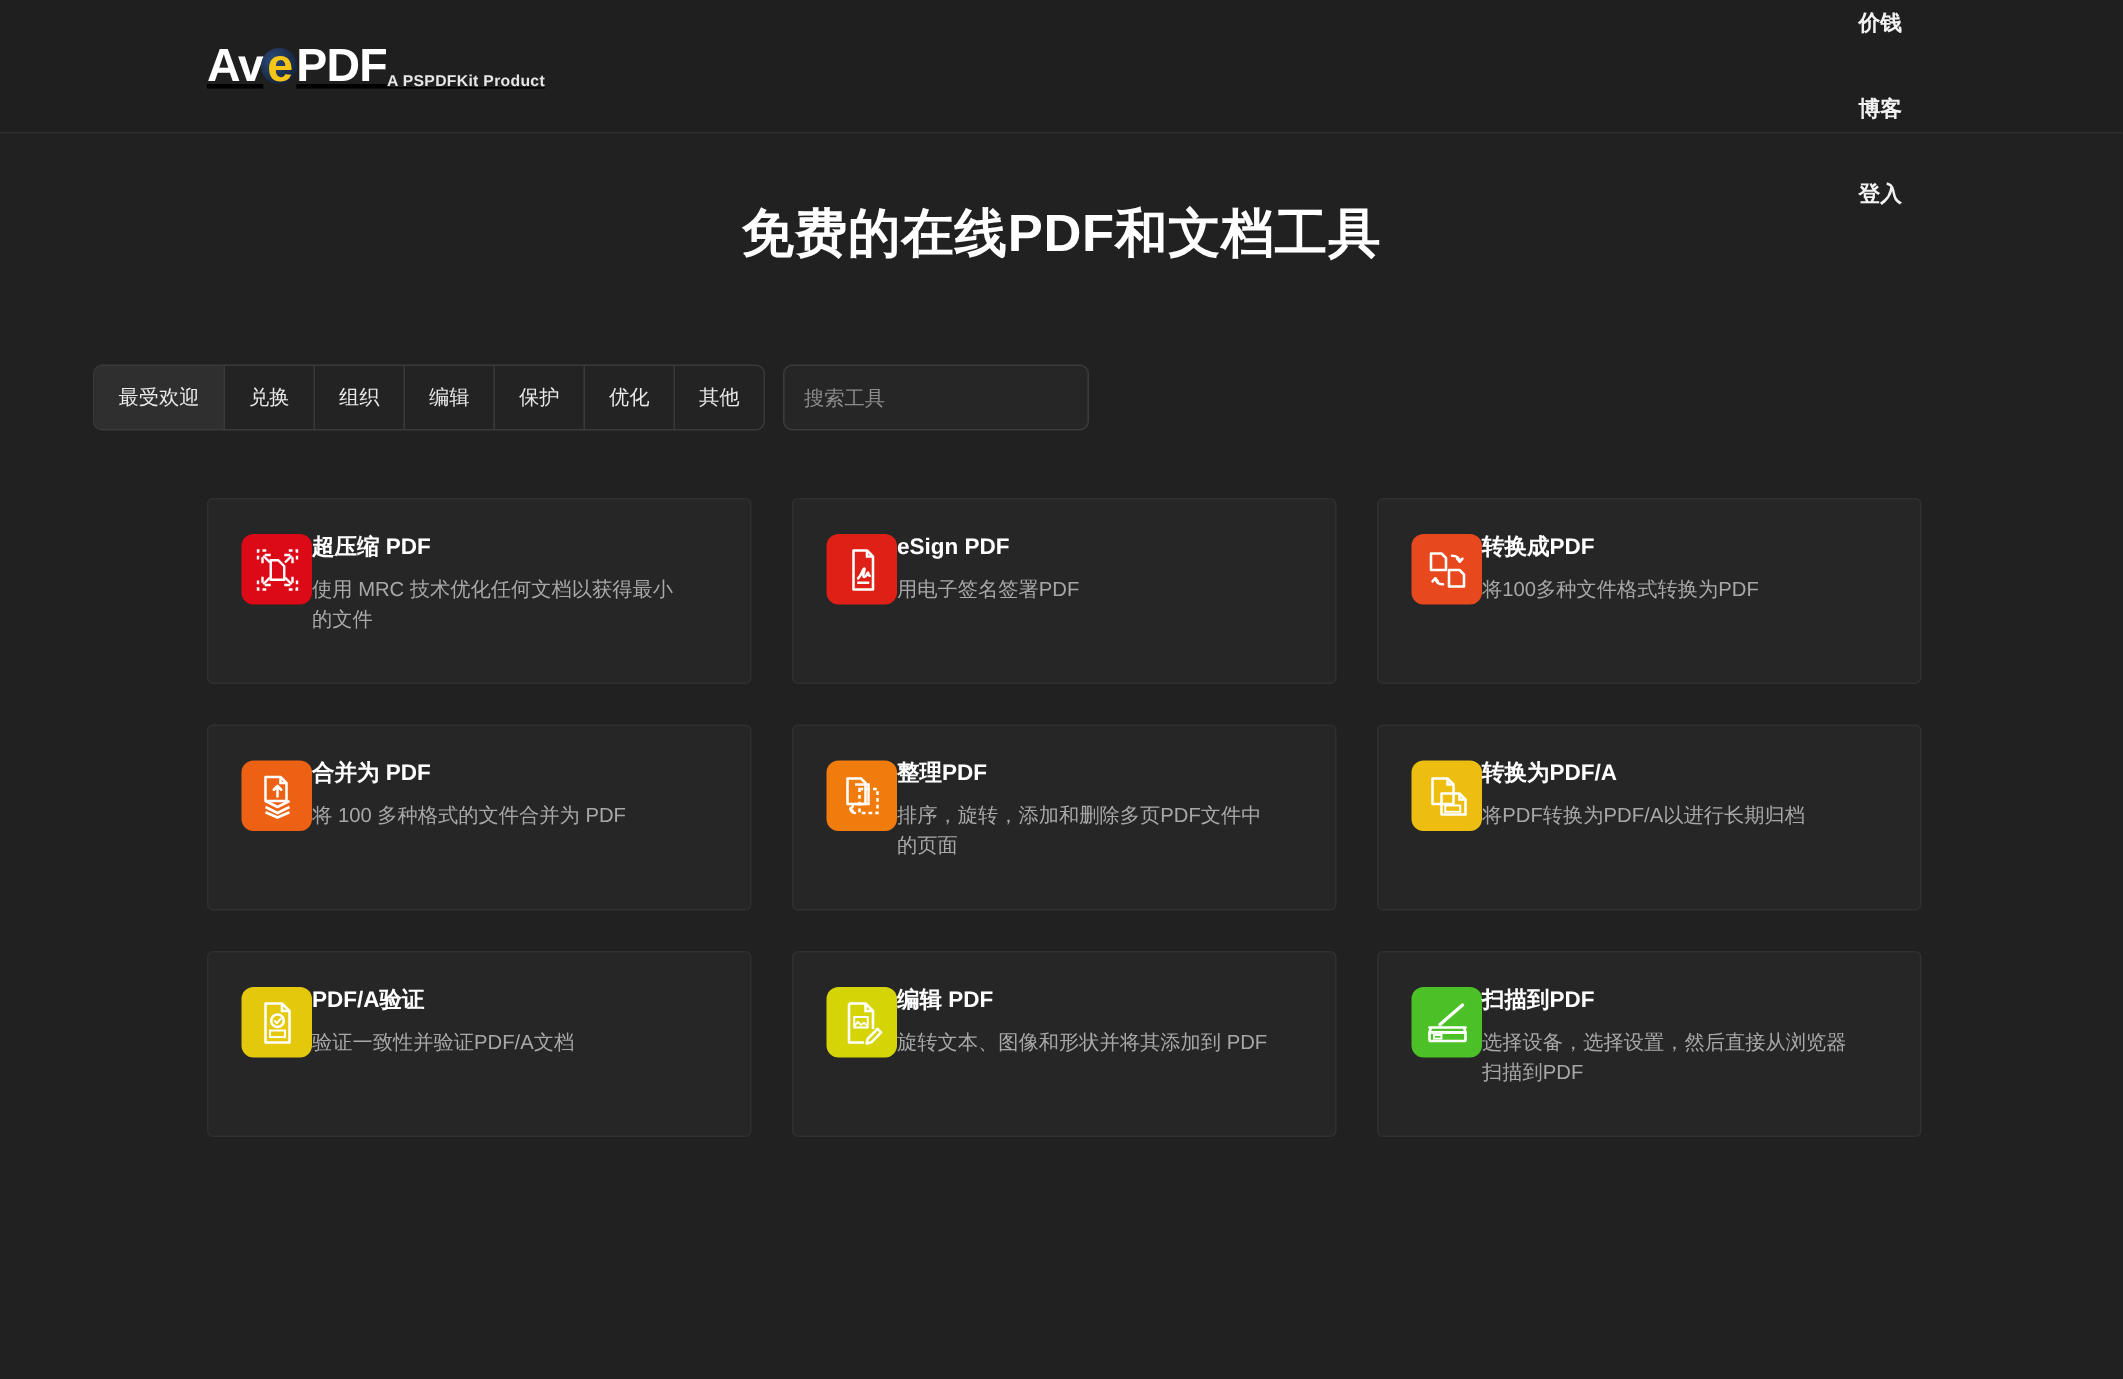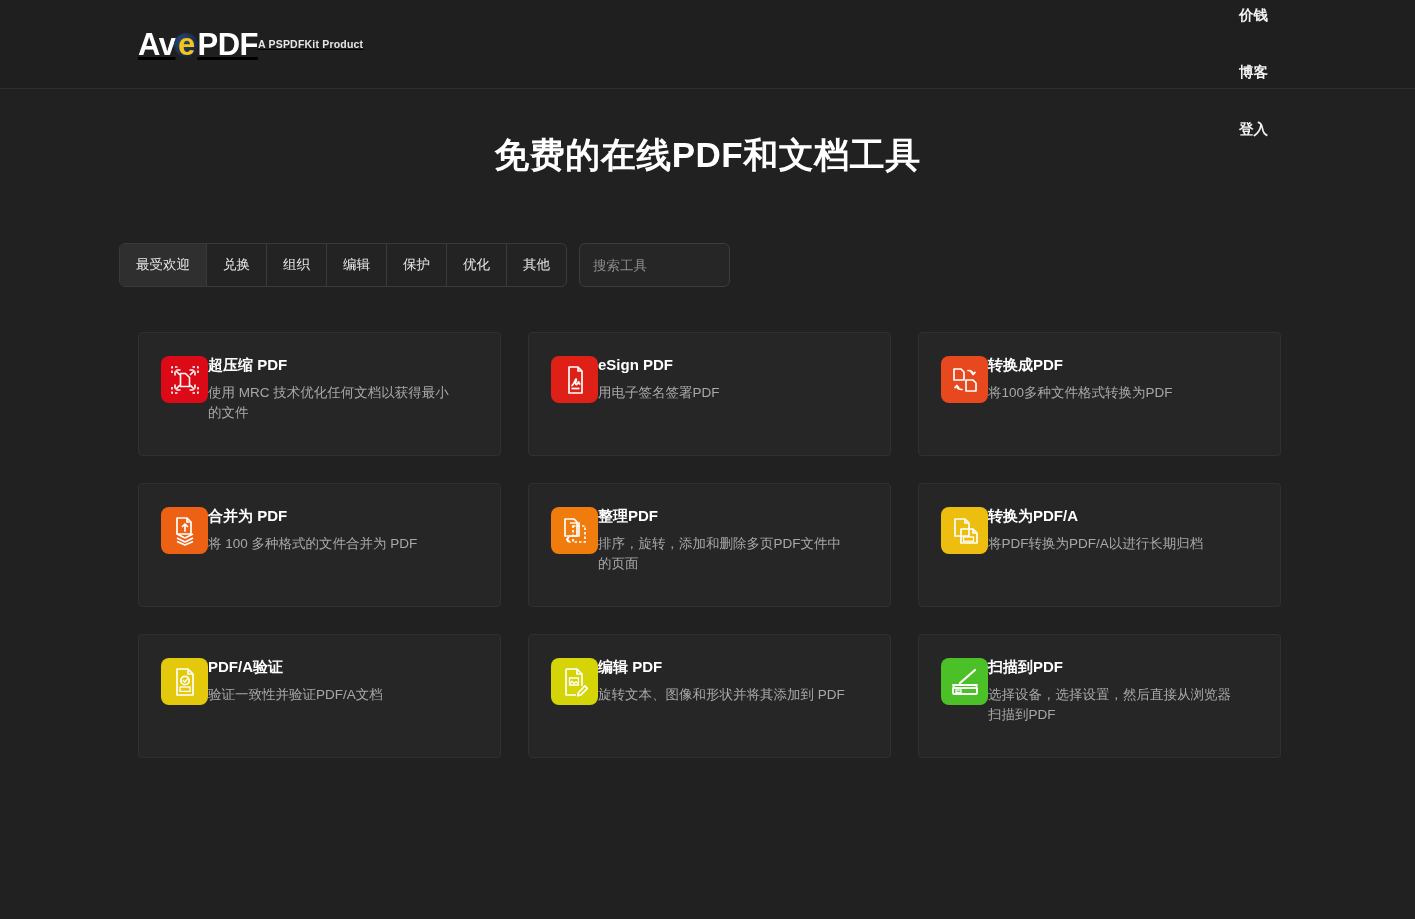--- a/index.html
+++ b/index.html
@@ -46,21 +46,21 @@
     left: 50%; top: 52%;
     transform: translate(-50%, -50%);
     z-index: 0;
   }
   .logo-word .e-letter {
     position: relative;
     z-index: 1;
     color: #f5c518;
   }
   .logo-sub {
-    margin-top: 9px;
+    margin-top: 20px;
     font-size: 10.5px;
     font-weight: bold;
     color: #e6e6e6;
     letter-spacing: 0.2px;
   }
   .nav {
     margin-left: auto;
     display: flex;
     align-items: center;
     gap: 38px;
@@ -92,21 +92,21 @@
     font-size: 35px;
     font-weight: bold;
     margin-top: 43px;
     letter-spacing: 0.5px;
   }
 
   
   .filter-row {
     display: flex;
     align-items: center;
-    margin: 64px 0 0 119px;
+    margin: 64px 0 0 62px;
     gap: 12px;
   }
   .tabs {
     display: flex;
     border: 1px solid #3a3a3a;
     border-radius: 6px;
     overflow: hidden;
     height: 44px;
     background: #232323;
   }
@@ -119,21 +119,21 @@
     color: #e9e9e9;
     border-right: 1px solid #3a3a3a;
     cursor: pointer;
     white-space: nowrap;
     background: transparent;
   }
   .tab:last-child { border-right: none; }
   .tab.active { background: #2f2f2f; }
 
   .search-box {
-    width: 151px;
+    width: 204px;
     height: 44px;
     background: #262626;
     border: 1px solid #3c3c3c;
     border-radius: 6px;
     color: #cfcfcf;
     font-size: 13.5px;
     padding: 0 13px;
     font-family: "Liberation Sans", "DejaVu Sans", sans-serif;
   }
   .search-box::placeholder { color: #8c8c8c; }

